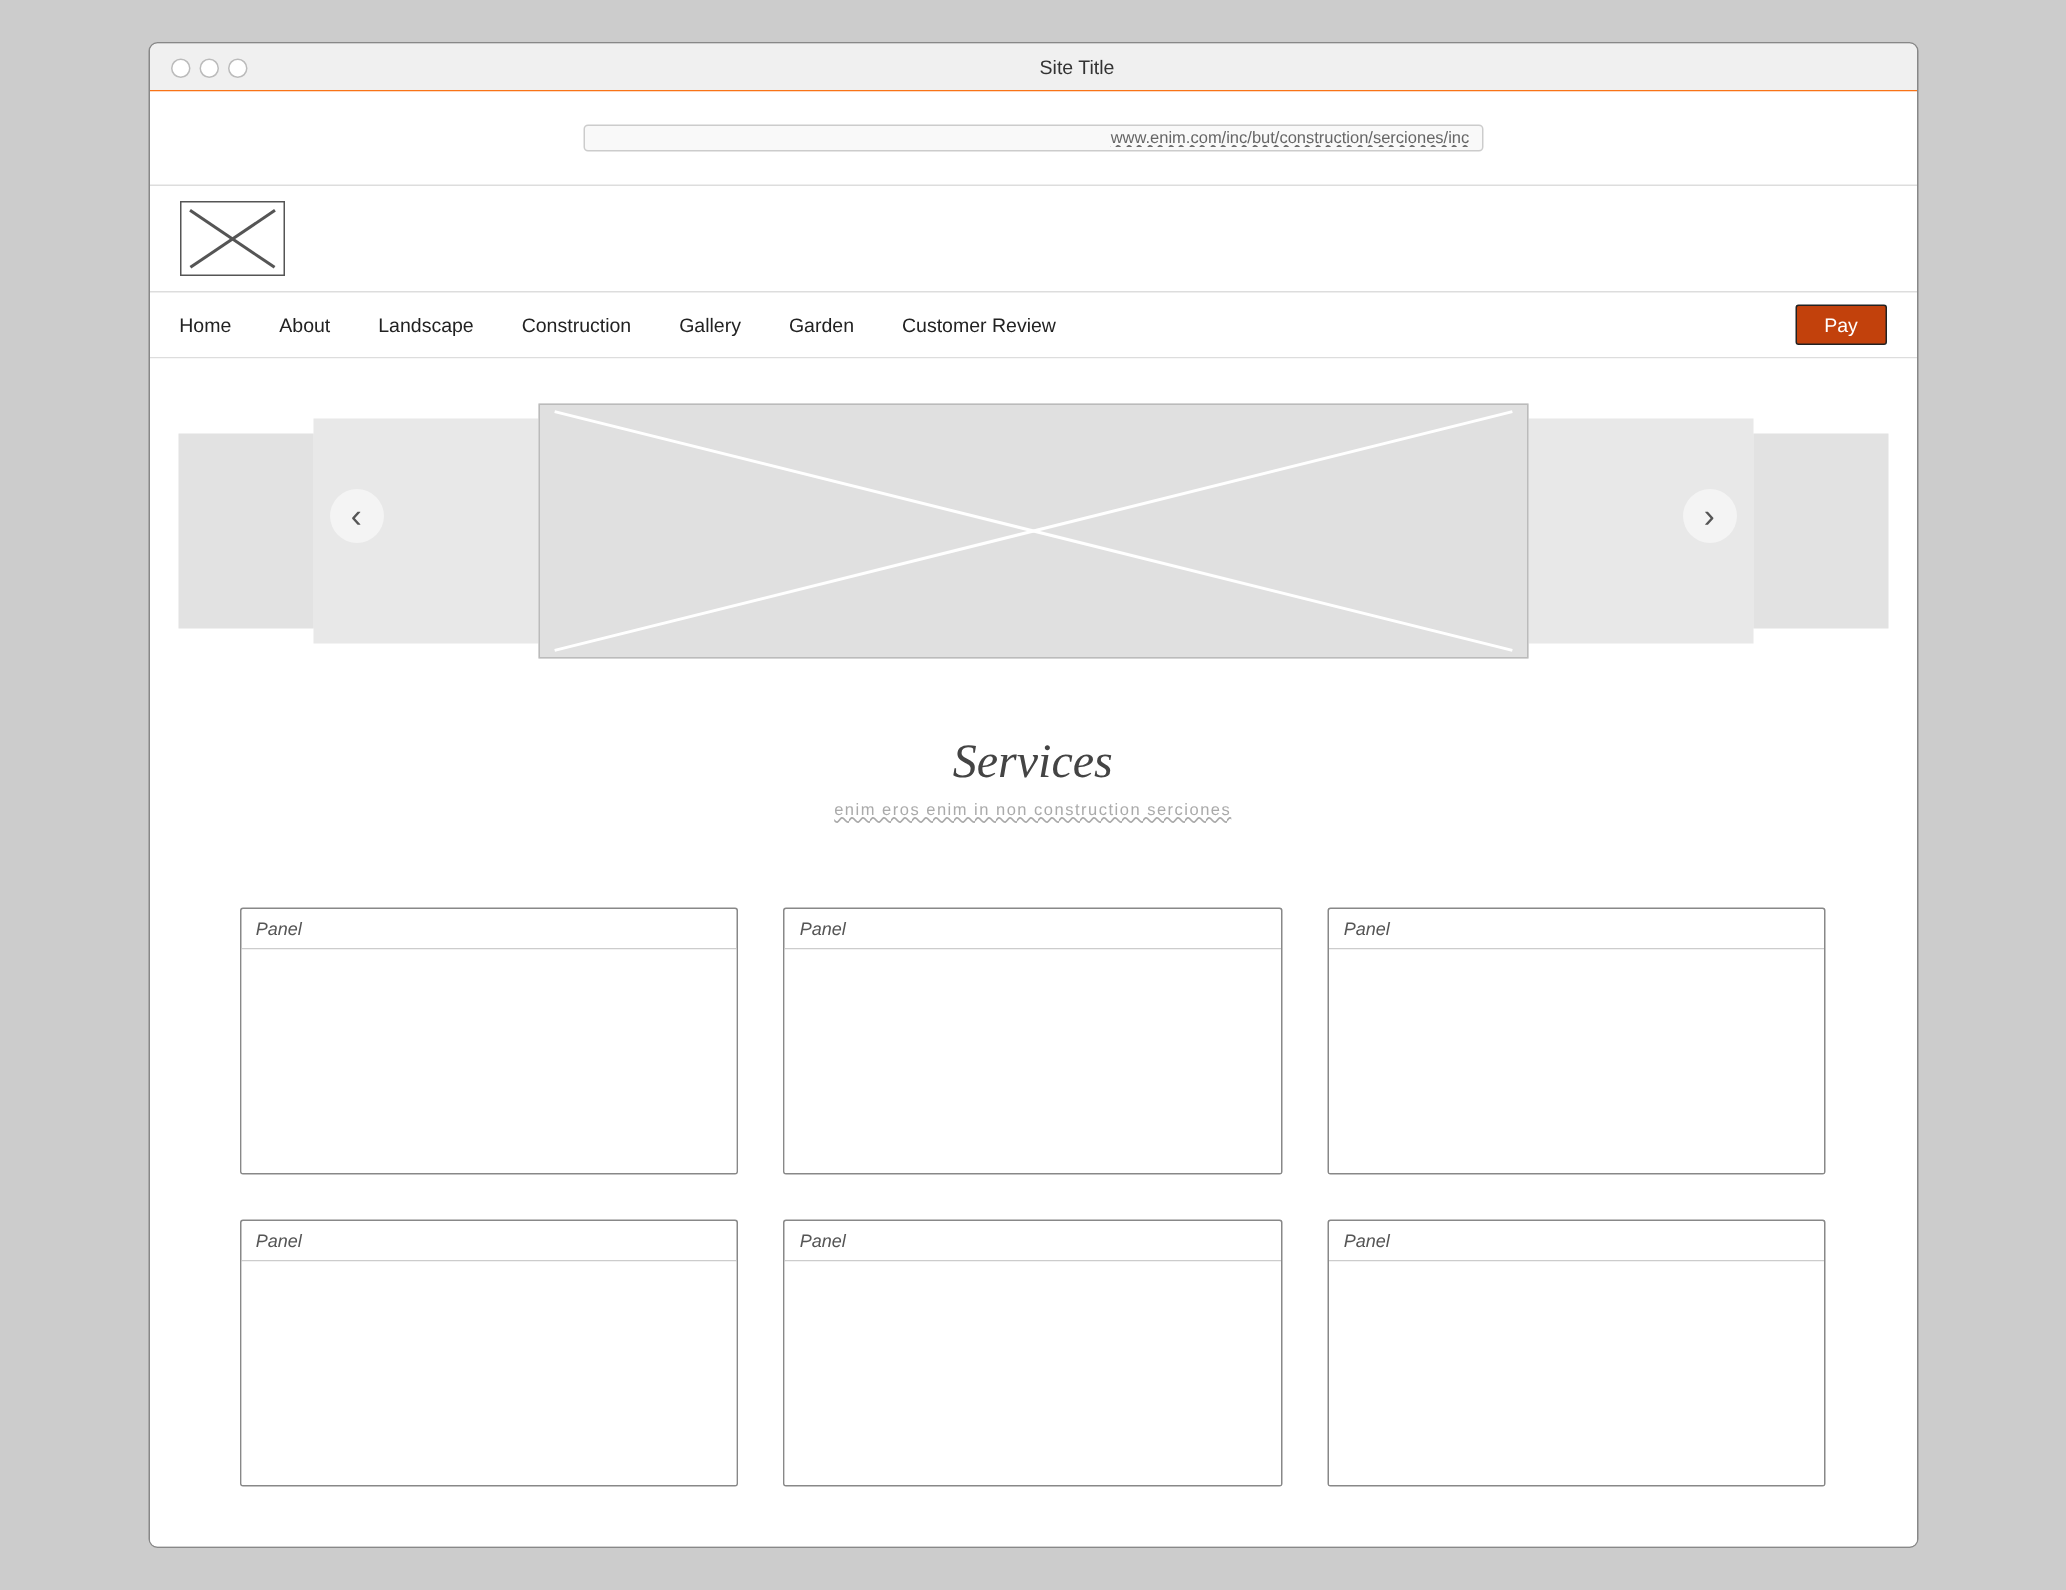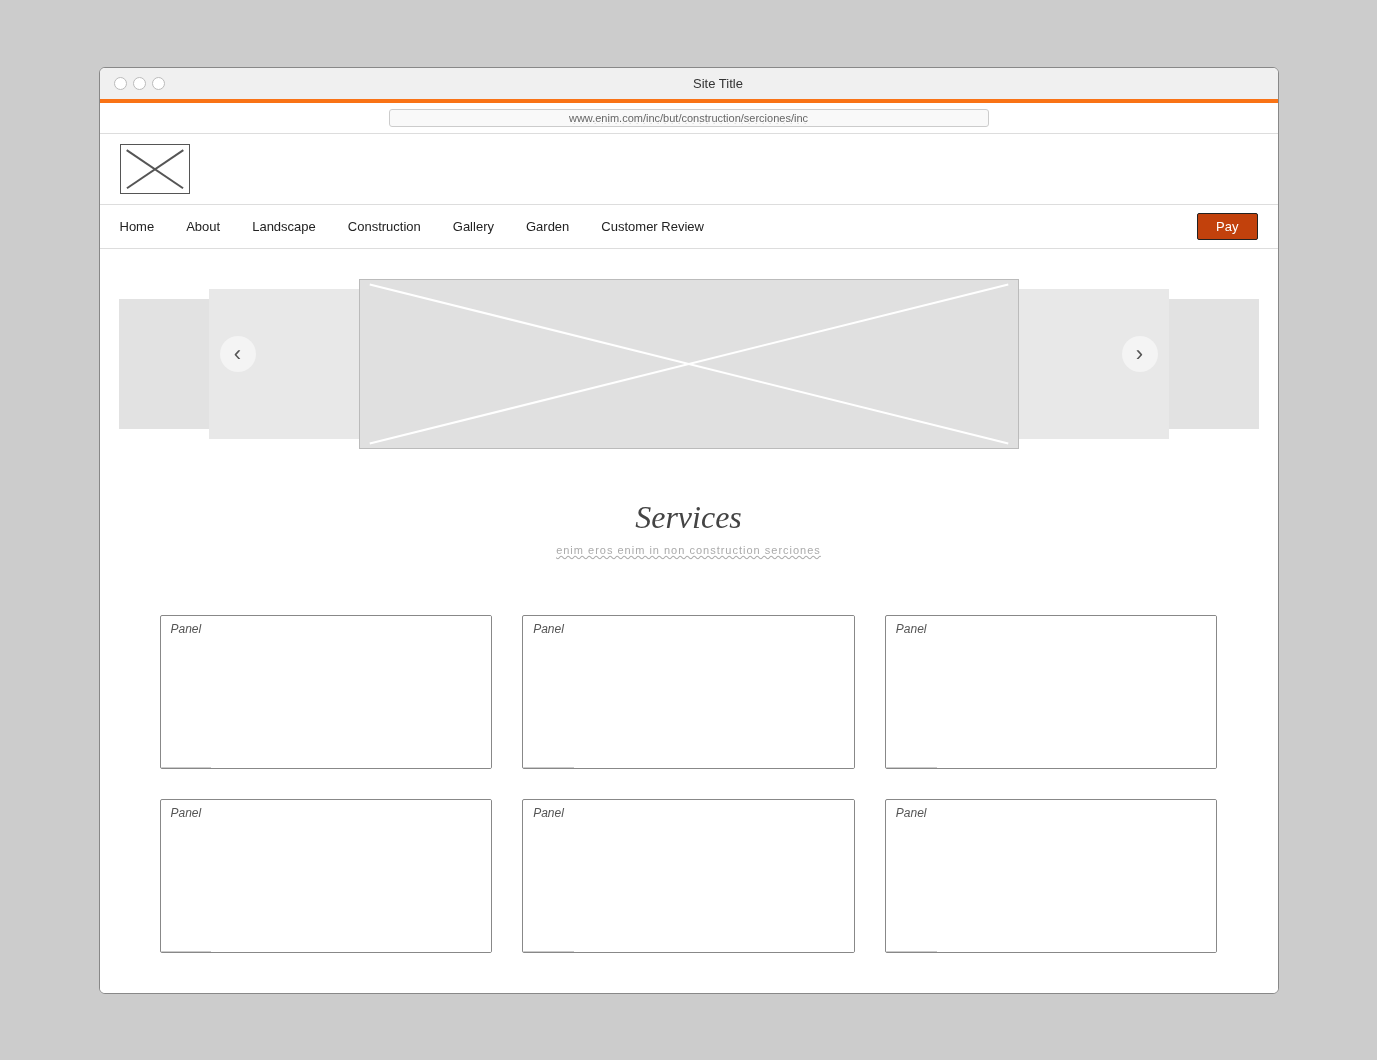--- a/index.html
+++ b/index.html
@@ -8,24 +8,24 @@
     .browser-window {
       width: 1180px;
       background: #fff;
       border: 1.5px solid #888;
       border-radius: 6px;
       overflow: hidden;
     }
 
     .title-bar {
       background: #f0f0f0;
-      border-bottom: 4px solid #f97316;
+      border-bottom: 1px solid #f97316;
       padding: 8px 14px;
       display: flex;
-      align-items: center;
+      align-items: flex-end;
       gap: 8px;
     }
     .traffic-lights { display: flex; gap: 6px; }
     .traffic-light {
       width: 13px; height: 13px; border-radius: 50%;
       border: 1px solid #bbb;
       background: #fff;
     }
     .title-bar-title {
       flex: 1;
@@ -37,23 +37,23 @@
     .address-bar {
       background: #fff;
       border-bottom: 1px solid #ddd;
       padding: 6px 20px;
       display: flex;
       align-items: center;
     }
     .address-input {
       width: 100%;
       max-width: 600px;
-      margin: 0 auto;
+      margin: 16px auto;
       display: block;
-      text-align: center;
+      text-align: right;
       font-size: 11px;
       color: #666;
       border: 1px solid #ccc;
       border-radius: 3px;
       padding: 2px 8px;
       background: #f9f9f9;
       text-decoration: underline wavy;
     }
 
     .logo-bar {
@@ -188,23 +188,23 @@
 
     .panels-grid {
       display: grid;
       grid-template-columns: repeat(3, 1fr);
       gap: 30px;
       padding: 0 60px;
     }
     .panel-card {
       border: 1.5px solid #888;
       border-radius: 2px;
-      height: 154px;
-      display: flex;
-      flex-direction: row;
+      height: 178px;
+      display: flex;
+      flex-direction: column;
       overflow: hidden;
     }
     .panel-header {
       padding: 6px 10px;
       font-size: 12px;
       color: #555;
       font-style: italic;
       border-bottom: 1px solid #ccc;
     }
     .panel-body {

